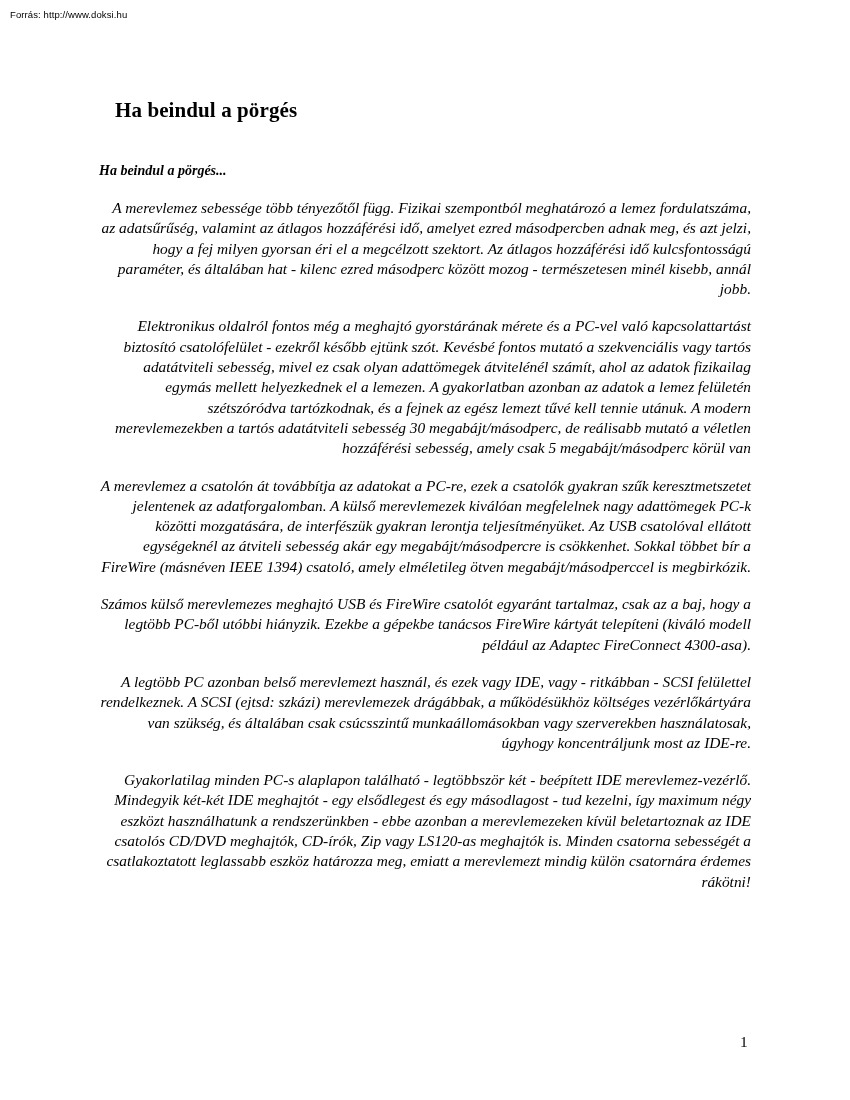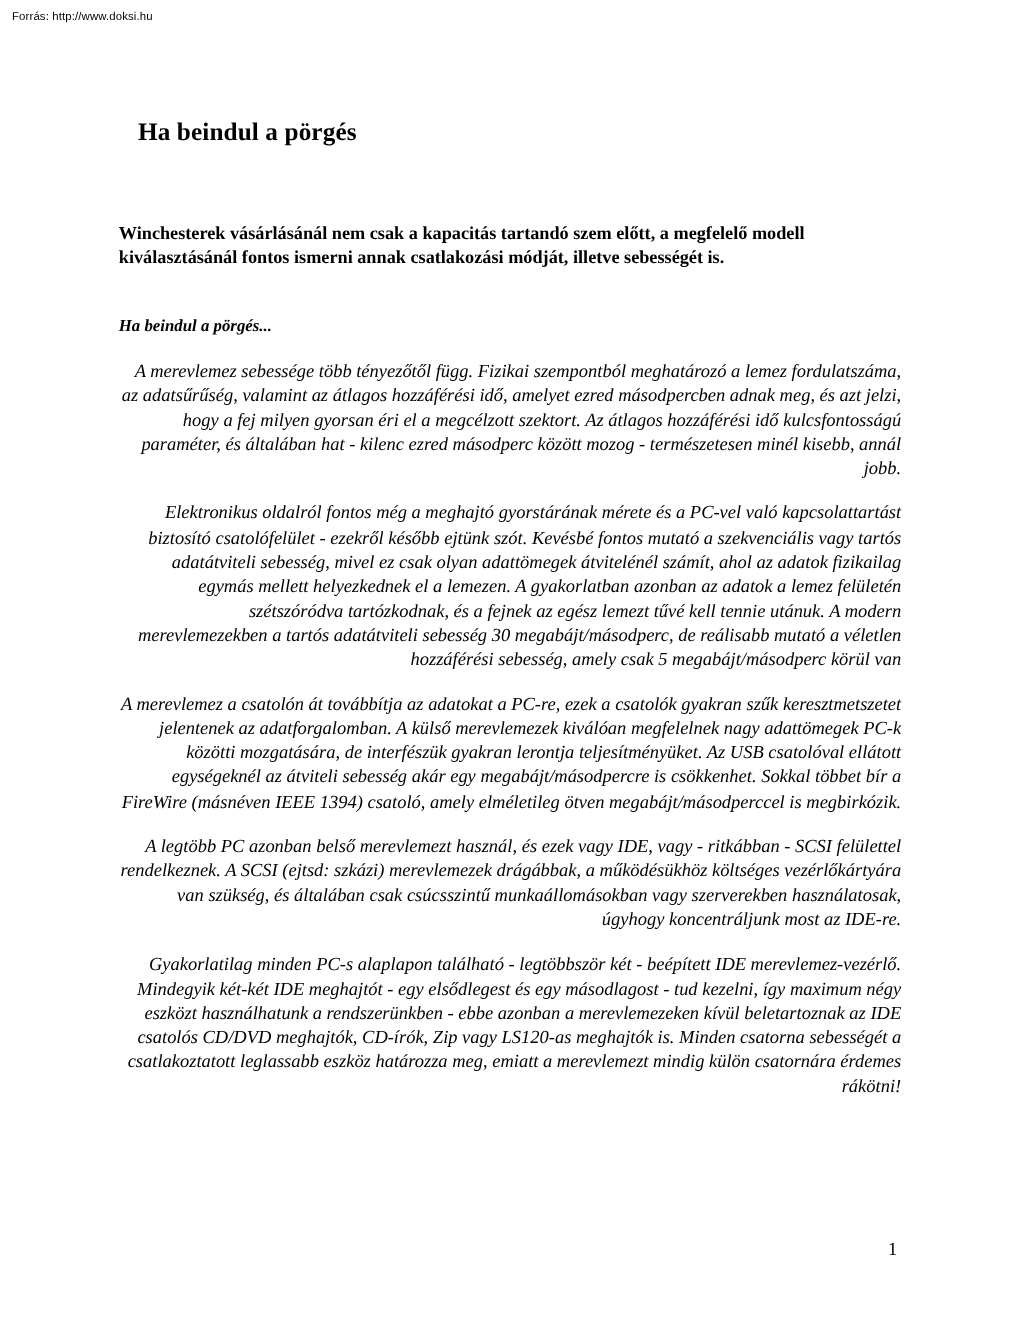--- a/index.html
+++ b/index.html
@@ -96,31 +96,31 @@
 <body>
 
 <div class="page">
 
   <div class="source-header">Forrás: http://www.doksi.hu</div>
 
   <div class="content">
 
     <h1 class="doc-title">Ha beindul a pörgés</h1>
 
-    <p class="lead">Winchesterek vásárlásánál nem csak a kapacitás tartandó szem előtt, a megfelelő modell kiválasztásánál fontos ismerni annak csatlakozási módját, illetve sebességét is.</p>
 
     <h2 class="subhead">Ha beindul a pörgés...</h2>
 
     <p class="para first-after-head">A merevlemez sebessége több tényezőtől függ. Fizikai szempontból meghatározó a lemez fordulatszáma, az adatsűrűség, valamint az átlagos hozzáférési idő, amelyet ezred másodpercben adnak meg, és azt jelzi, hogy a fej milyen gyorsan éri el a megcélzott szektort. Az átlagos hozzáférési idő kulcsfontosságú paraméter, és általában hat - kilenc ezred másodperc között mozog - természetesen minél kisebb, annál jobb.</p>
 
     <p class="para">Elektronikus oldalról fontos még a meghajtó gyorstárának mérete és a PC-vel való kapcsolattartást biztosító csatolófelület - ezekről később ejtünk szót. Kevésbé fontos mutató a szekvenciális vagy tartós adatátviteli sebesség, mivel ez csak olyan adattömegek átvitelénél számít, ahol az adatok fizikailag egymás mellett helyezkednek el a lemezen. A gyakorlatban azonban az adatok a lemez felületén szétszóródva tartózkodnak, és a fejnek az egész lemezt tűvé kell tennie utánuk. A modern merevlemezekben a tartós adatátviteli sebesség 30 megabájt/másodperc, de reálisabb mutató a véletlen hozzáférési sebesség, amely csak 5 megabájt/másodperc körül van</p>
 
 
     <p class="para first-after-head">A merevlemez a csatolón át továbbítja az adatokat a PC-re, ezek a csatolók gyakran szűk keresztmetszetet jelentenek az adatforgalomban. A külső merevlemezek kiválóan megfelelnek nagy adattömegek PC-k közötti mozgatására, de interfészük gyakran lerontja teljesítményüket. Az USB csatolóval ellátott egységeknél az átviteli sebesség akár egy megabájt/másodpercre is csökkenhet. Sokkal többet bír a FireWire (másnéven IEEE 1394) csatoló, amely elméletileg ötven megabájt/másodperccel is megbirkózik.</p>
 
+    <p class="para">Számos külső merevlemezes meghajtó USB és FireWire csatolót egyaránt tartalmaz, csak az a baj, hogy a legtöbb PC-ből utóbbi hiányzik. Ezekbe a gépekbe tanácsos FireWire kártyát telepíteni (kiváló modell például az Adaptec FireConnect 4300-asa).</p>
 
     <p class="para">A legtöbb PC azonban belső merevlemezt használ, és ezek vagy IDE, vagy - ritkábban - SCSI felülettel rendelkeznek. A SCSI (ejtsd: szkázi) merevlemezek drágábbak, a működésükhöz költséges vezérlőkártyára van szükség, és általában csak csúcsszintű munkaállomásokban vagy szerverekben használatosak, úgyhogy koncentráljunk most az IDE-re.</p>
 
     <p class="para">Gyakorlatilag minden PC-s alaplapon található - legtöbbször két - beépített IDE merevlemez-vezérlő. Mindegyik két-két IDE meghajtót - egy elsődlegest és egy másodlagost - tud kezelni, így maximum négy eszközt használhatunk a rendszerünkben - ebbe azonban a merevlemezeken kívül beletartoznak az IDE csatolós CD/DVD meghajtók, CD-írók, Zip vagy LS120-as meghajtók is. Minden csatorna sebességét a csatlakoztatott leglassabb eszköz határozza meg, emiatt a merevlemezt mindig külön csatornára érdemes rákötni!</p>
 
   </div>
 
   <div class="page-number">1</div>
 
 </div>

